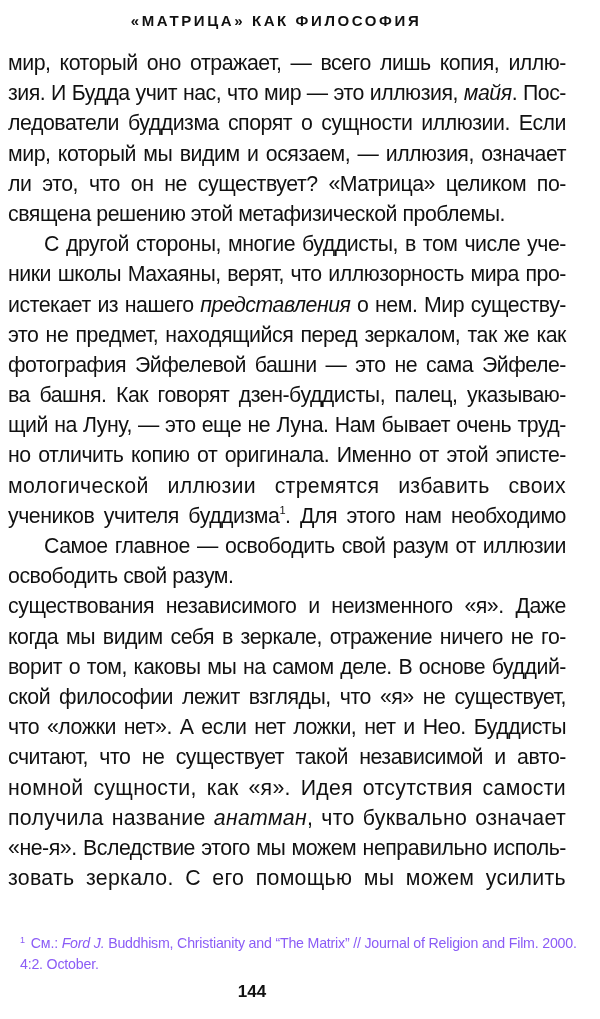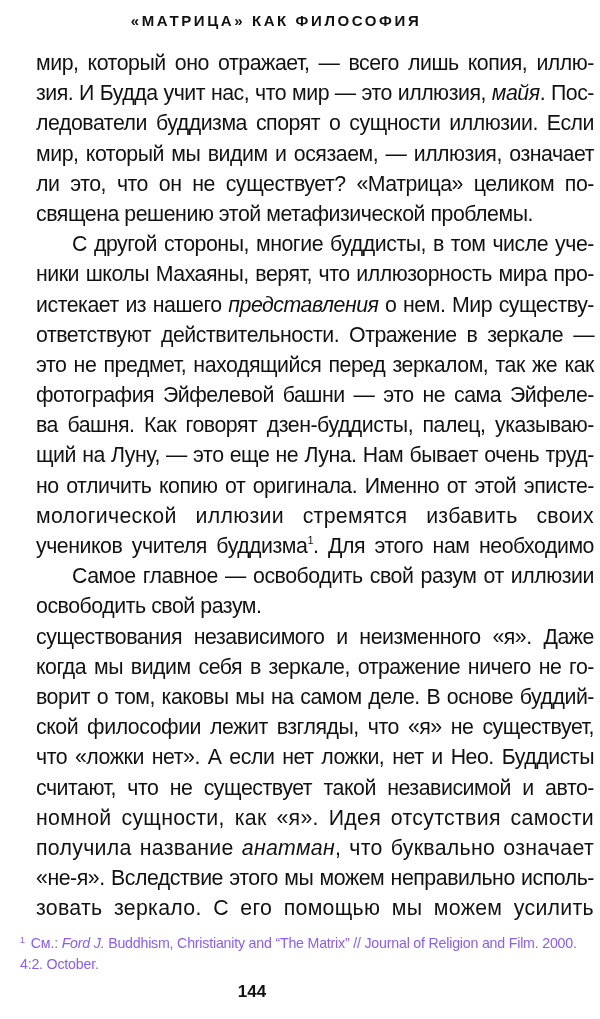--- a/index.html
+++ b/index.html
@@ -22,21 +22,21 @@
       width: 552px;
       text-align: center;
       font-size: 15px;
       font-weight: bold;
       letter-spacing: 2.6px;
       color: #111;
     }
     .body-text {
       position: absolute;
       top: 48px;
-      left: 36px;
+      left: 8px;
       width: 558px;
       font-size: 21.3px;
       line-height: 30.2px;
       letter-spacing: -0.45px;
     }
     .line {
       display: block;
       height: 30.2px;
       white-space: nowrap;
       text-align: justify;
@@ -95,21 +95,20 @@
 <div class="body-text">
   <span class="line">мир, который оно отражает, — всего лишь копия, иллю-</span>
   <span class="line"><span>зия. И Будда учит нас, что мир — это иллюзия, </span><em>майя</em><span>. Пос-</span></span>
   <span class="line">ледователи буддизма спорят о сущности иллюзии. Если</span>
   <span class="line">мир, который мы видим и осязаем, — иллюзия, означает</span>
   <span class="line">ли это, что он не существует? «Матрица» целиком по-</span>
   <span class="line last">священа решению этой метафизической проблемы.</span>
   <span class="line indent">С другой стороны, многие буддисты, в том числе уче-</span>
   <span class="line">ники школы Махаяны, верят, что иллюзорность мира про-</span>
   <span class="line"><span>истекает из нашего </span><em>представления</em><span> о нем. Мир существу-</span></span>
-  <span class="line">ответствуют действительности. Отражение в зеркале —</span>
   <span class="line">это не предмет, находящийся перед зеркалом, так же как</span>
   <span class="line">фотография Эйфелевой башни — это не сама Эйфеле-</span>
   <span class="line">ва башня. Как говорят дзен-буддисты, палец, указываю-</span>
   <span class="line">щий на Луну, — это еще не Луна. Нам бывает очень труд-</span>
   <span class="line">но отличить копию от оригинала. Именно от этой эписте-</span>
   <span class="line wide">мологической иллюзии стремятся избавить своих</span>
   <span class="line"><span>учеников учителя буддизма</span><sup>1</sup><span>. Для этого нам необходимо</span></span>
   <span class="line indent">Самое главное — освободить свой разум от иллюзии</span>
   <span class="line last">освободить свой разум.</span>
   <span class="line">существования независимого и неизменного «я». Даже</span>

